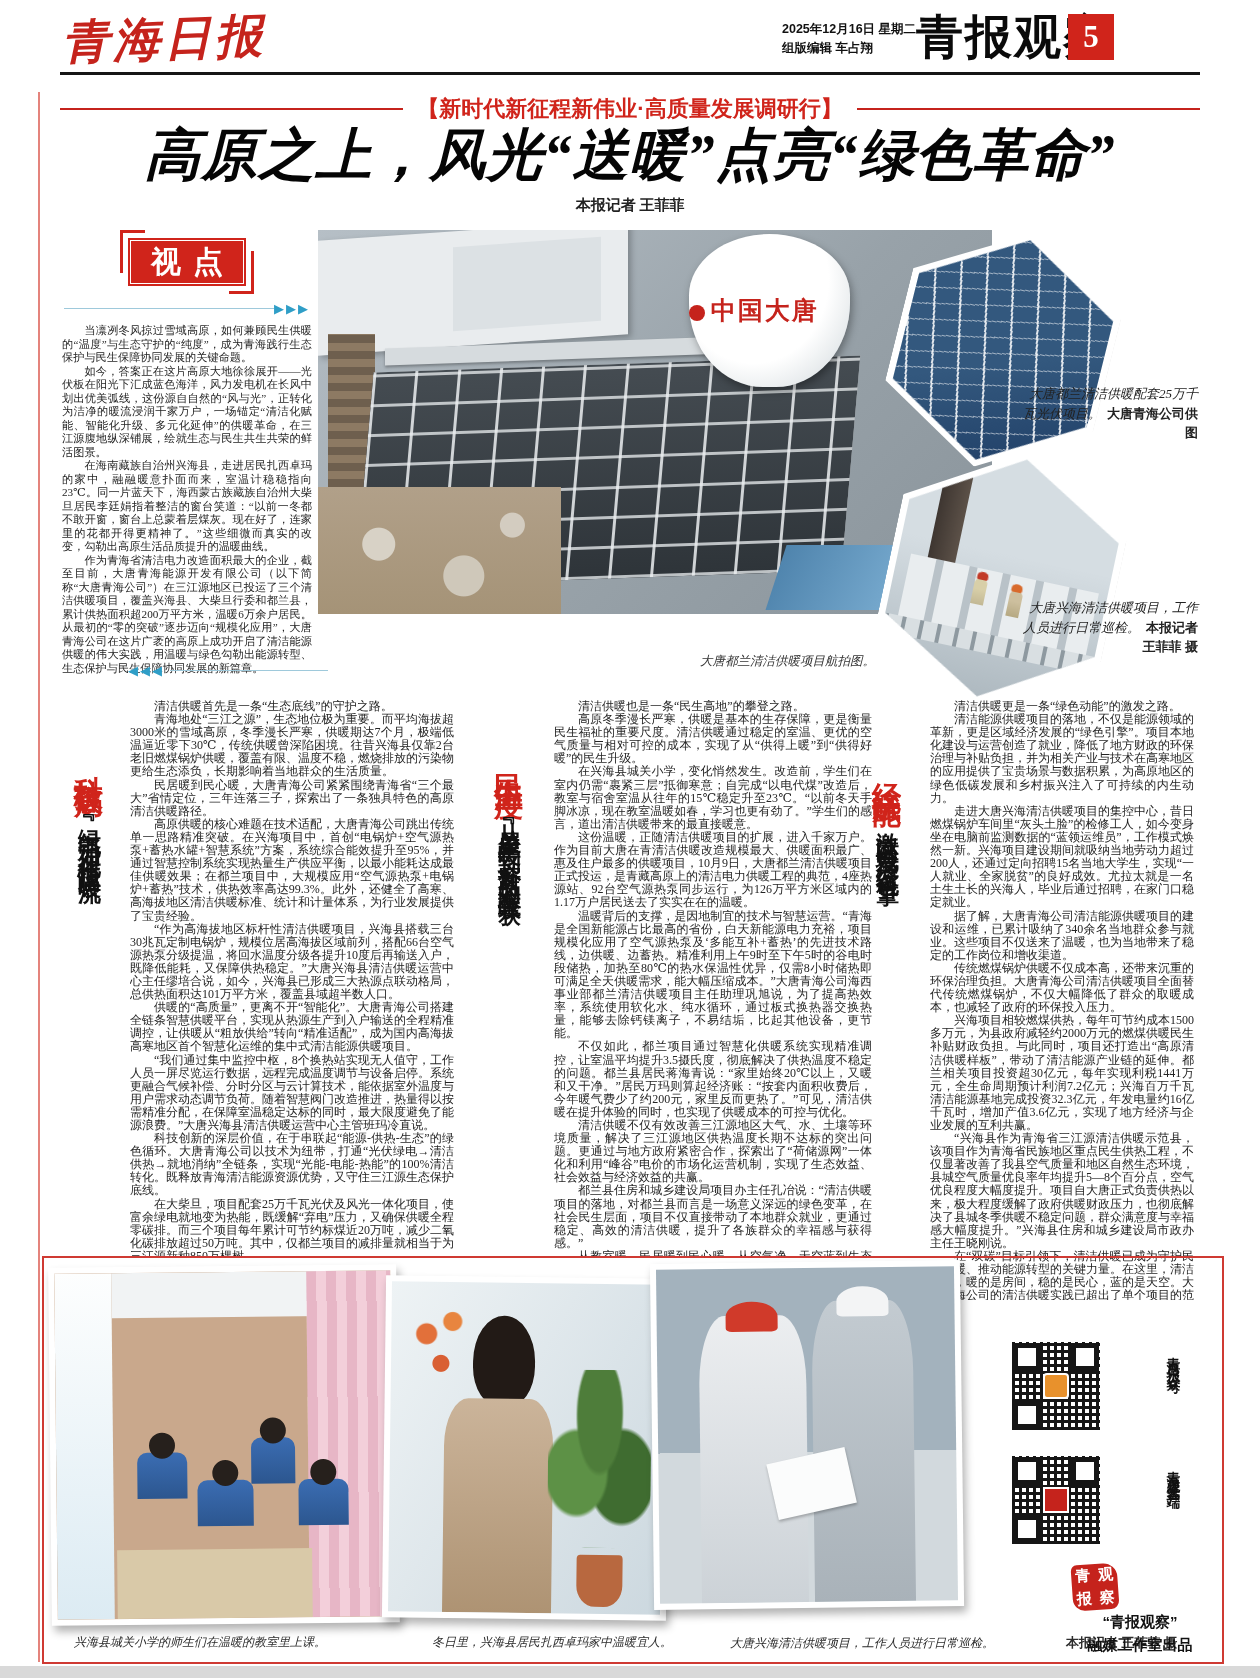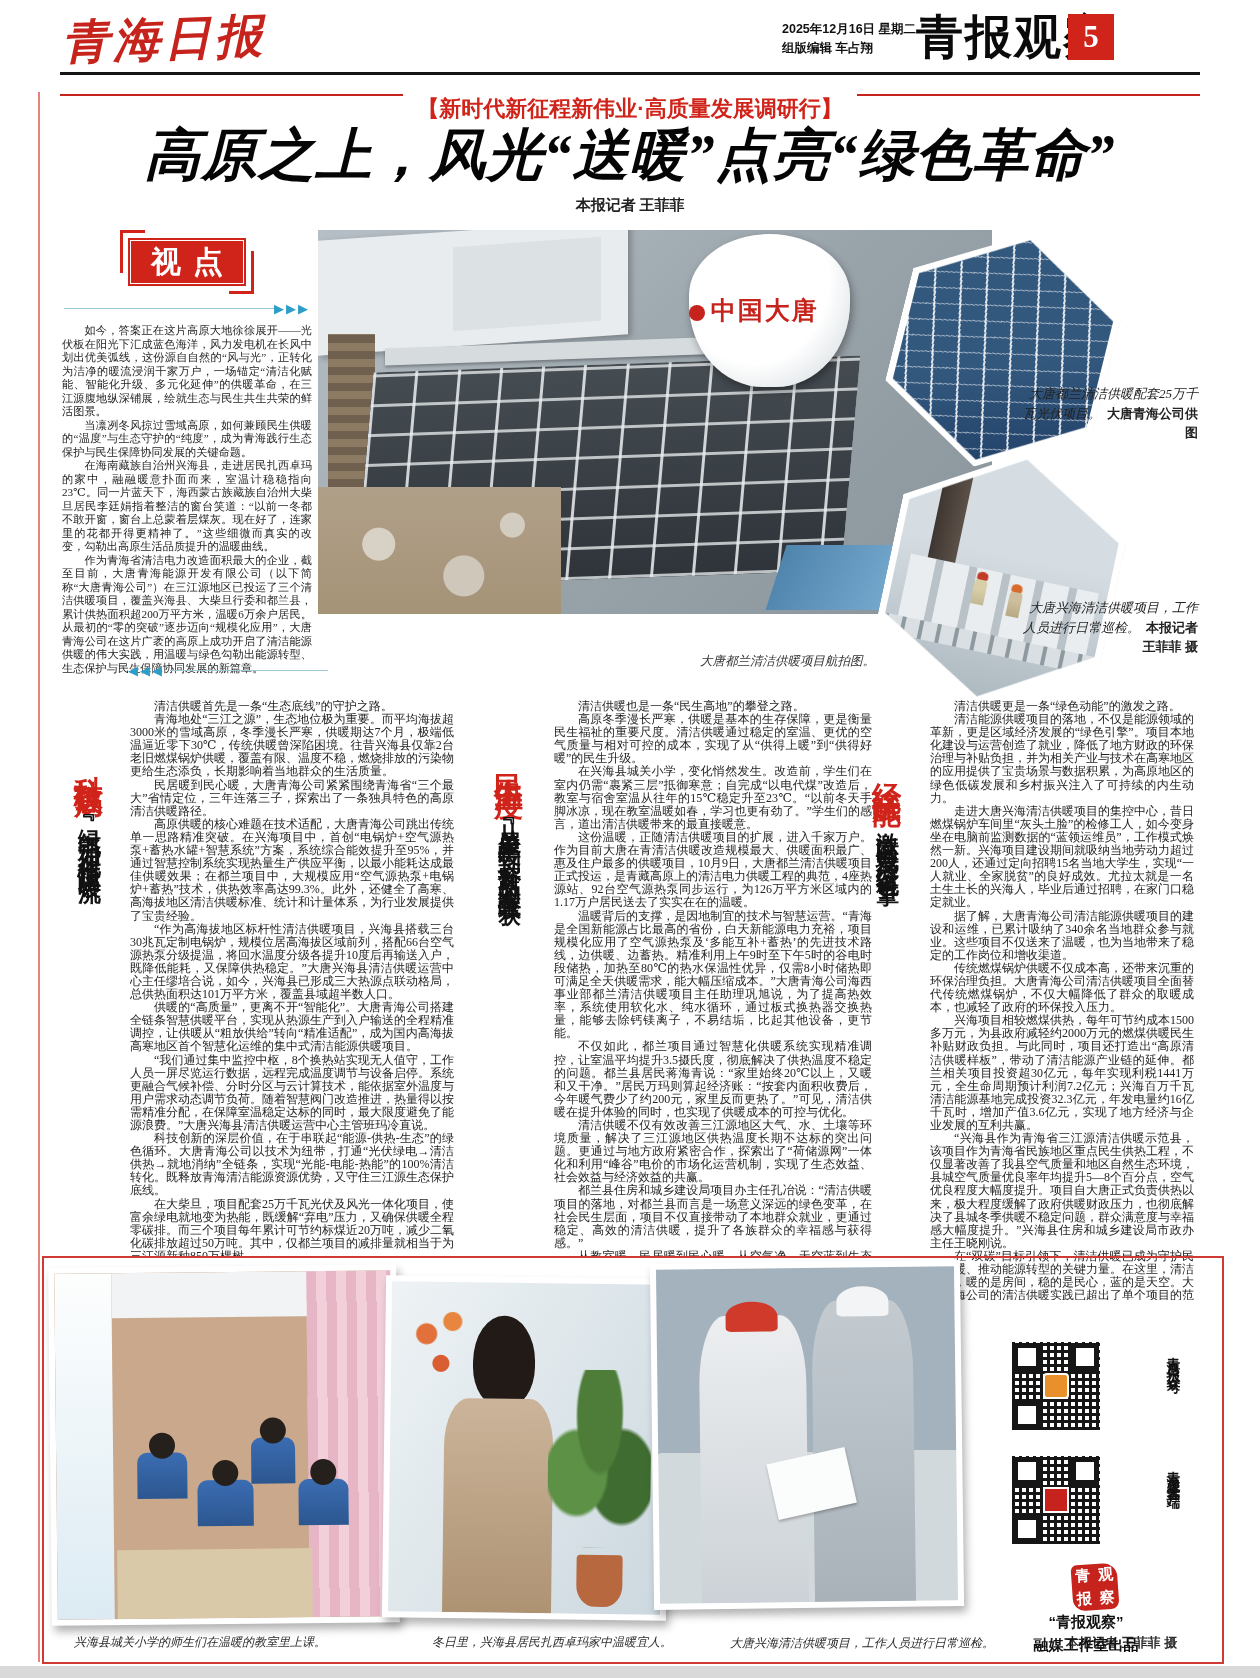--- a/index.html
+++ b/index.html
@@ -15,21 +15,21 @@
              font-family:"Liberation Sans",sans-serif;line-height:19px;color:#111;}
   .sec-title{left:916px;top:6px;font-size:47px;font-weight:900;letter-spacing:2px;
              font-family:"Liberation Sans",sans-serif;color:#0a0a0a;}
   .page-num{left:1068px;top:14px;width:46px;height:46px;background:#d0241b;color:#fff;
             font-size:31px;font-weight:bold;text-align:center;line-height:46px;
             font-family:"Liberation Serif",serif;}
   .head-rule{left:60px;top:72px;width:1140px;height:3px;background:#151515;}
   .left-rule{left:38px;top:92px;width:2px;height:1570px;background:#e4837c;}
 
   
-  .banner{left:60px;top:94px;width:1140px;display:flex;align-items:flex-start;gap:14px;}
+  .banner{left:60px;top:94px;width:1140px;display:flex;align-items:center;gap:14px;}
   .banner .bline{flex:1;height:2px;background:#c5231c;}
   .banner .btext{font-size:22px;font-weight:bold;color:#d0241b;white-space:nowrap;
                  font-family:"Liberation Sans",sans-serif;}
   .headline{left:60px;top:118px;width:1140px;text-align:center;font-size:56px;
             font-weight:900;letter-spacing:1px;color:#050505;font-style:italic;}
   .byline{left:60px;top:196px;width:1140px;text-align:center;font-size:15px;
           font-weight:bold;color:#222;}
 
   
   .vp-col{left:62px;top:238px;width:250px;}
@@ -190,21 +190,21 @@
        transform:translate(-50%,-50%);border:2px solid #fff;}
   .qr1{left:1012px;top:1342px;} .qr1 .qlogo{background:#e8912c;border-radius:4px;}
   .qr2{left:1012px;top:1456px;} .qr2 .qlogo{background:#c5231c;}
   .qrlabel{writing-mode:vertical-rl;font-size:13.5px;font-weight:bold;letter-spacing:4px;
            font-family:"Liberation Sans",sans-serif;color:#111;}
   .qrl1{left:1164px;top:1346px;} .qrl2{left:1164px;top:1460px;}
   .seal{left:1072px;top:1564px;width:46px;height:46px;transform:rotate(-4deg);
         background:#c5231c;color:#fff;display:grid;grid-template-columns:1fr 1fr;
         align-items:center;justify-items:center;font-size:15px;font-weight:bold;
         border-radius:6px 14px 8px 12px;line-height:1;}
-  .studio{left:1002px;top:1610px;width:168px;text-align:center;font-size:15px;
+  .studio{left:1056px;top:1610px;width:168px;text-align:center;font-size:15px;
           font-weight:bold;font-family:"Liberation Sans",sans-serif;line-height:23px;color:#111;}
   .scanstrip{left:0;top:1666px;width:1260px;height:12px;background:#d9d9d9;}
 </style>
 </head>
 <body>
 
 <div id="page">
 
   <div class="abs mast-logo">青海日报</div>
   <div class="abs dateblock">
@@ -226,22 +226,22 @@
 
   <div class="abs vp-col">
     <div class="vp-label-wrap">
       <div class="vp-label">视点</div>
     </div>
     <div class="vp-arrows">
       <span class="aline"></span>
       <span class="tri-right">▶▶▶</span>
     </div>
     <div class="vp-text">
+        <p>当凛冽冬风掠过雪域高原，如何兼顾民生供暖的“温度”与生态守护的“纯度”，成为青海践行生态保护与民生保障协同发展的关键命题。</p>
         <p>如今，答案正在这片高原大地徐徐展开——光伏板在阳光下汇成蓝色海洋，风力发电机在长风中划出优美弧线，这份源自自然的“风与光”，正转化为洁净的暖流浸润千家万户，一场锚定“清洁化赋能、智能化升级、多元化延伸”的供暖革命，在三江源腹地纵深铺展，绘就生态与民生共生共荣的鲜活图景。</p>
-        <p>当凛冽冬风掠过雪域高原，如何兼顾民生供暖的“温度”与生态守护的“纯度”，成为青海践行生态保护与民生保障协同发展的关键命题。</p>
         <p>在海南藏族自治州兴海县，走进居民扎西卓玛的家中，融融暖意扑面而来，室温计稳稳指向23℃。同一片蓝天下，海西蒙古族藏族自治州大柴旦居民李廷娟指着整洁的窗台笑道：“以前一冬都不敢开窗，窗台上总蒙着层煤灰。现在好了，连家里的花都开得更精神了。”这些细微而真实的改变，勾勒出高原生活品质提升的温暖曲线。</p>
         <p>作为青海省清洁电力改造面积最大的企业，截至目前，大唐青海能源开发有限公司（以下简称“大唐青海公司”）在三江源地区已投运了三个清洁供暖项目，覆盖兴海县、大柴旦行委和都兰县，累计供热面积超200万平方米，温暖6万余户居民。从最初的“零的突破”逐步迈向“规模化应用”，大唐青海公司在这片广袤的高原上成功开启了清洁能源供暖的伟大实践，用温暖与绿色勾勒出能源转型、生态保护与民生保障协同发展的新篇章。</p>
       </div>
   </div>
 
   <div class="abs main-photo">
     <div class="mp-bldg"></div>
     <div class="mp-bldg2"></div>
     <div class="mp-pipe"></div>
     <div class="mp-tower"></div>

